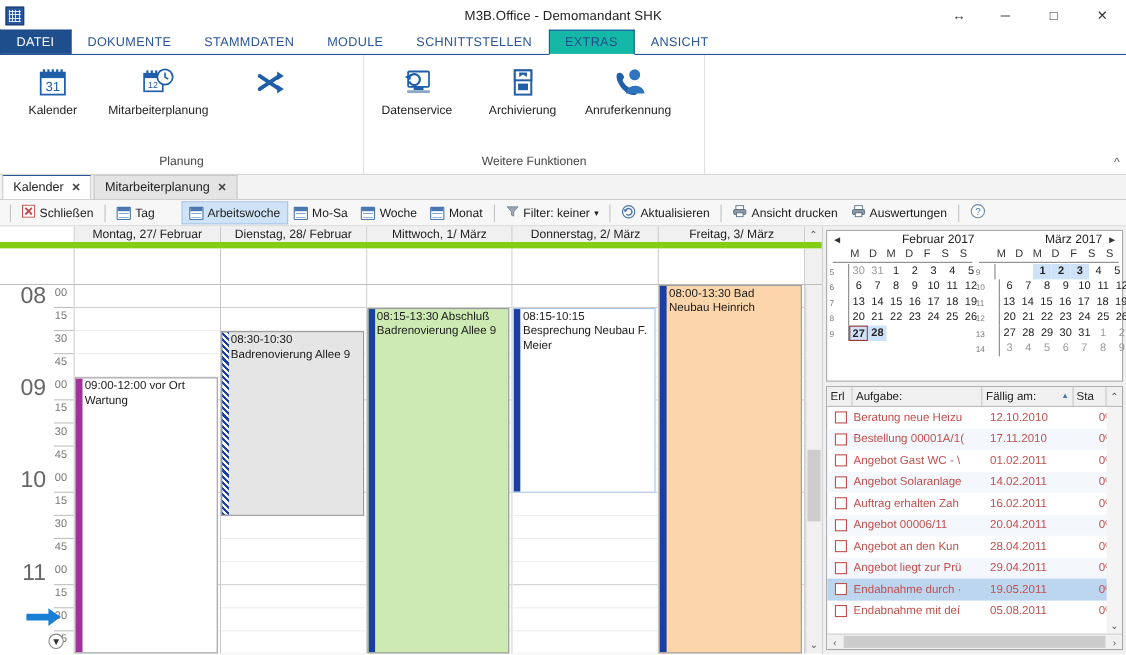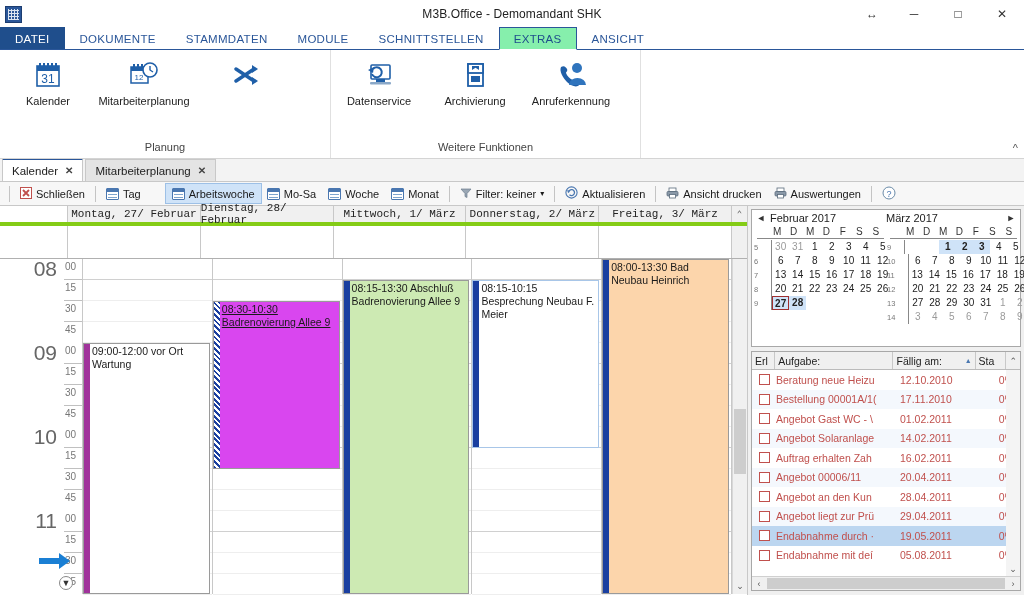--- a/index.html
+++ b/index.html
@@ -51,21 +51,21 @@
     padding: 0 14px; display:flex; align-items:center; justify-content:center;
     font-size: 11.5px; color:#2a5699; letter-spacing:.3px;
     border:1px solid transparent; border-bottom:none;
     position:relative; top:0;
   }
   .rtab.file {
     background:#1f4e8c; color:#ffffff; min-width:62px;
     border-color:#1f4e8c;
   }
   .rtab.active {
-    background:#86efac; color:#1f4e8c;
+    background:#14b8a6; color:#1f4e8c;
     border:1px solid #2a5699; border-bottom:1px solid #ffffff;
     margin-bottom:-1px; z-index:2;
   }
 
   
   .ribbon {
     height: 109px; background:#ffffff; border-bottom:1px solid #d4d4d4;
     display:flex; position:relative;
   }
   .rgroup { display:flex; flex-direction:column; position:relative; }
@@ -124,35 +124,35 @@
     position:absolute; left:1px; right:1px; top:4px; bottom:1px;
     background: repeating-linear-gradient(0deg,#7ea4cd 0 1px,transparent 1px 3px);
   }
 
   
   .main { display:flex; height: 389px; background:#fff; }
   .cal-pane { width: 748px; position:relative; border-right:1px solid #c8c8c8; }
   .side-pane { width: 276px; background:#f0f0f0; display:flex; flex-direction:column; }
 
   
-  .day-head-row { display:flex; height:20px; border-bottom:4px solid #84cc16;font-family:Liberation Mono, monospace; }
+  .day-head-row { display:flex; height:20px; border-bottom:6px solid #84cc16; }
   .gutter-head { width: 68px; background:#ffffff; border-right:1px solid #c8c8c8; }
   .day-head {
     flex:1; display:flex; align-items:center; justify-content:center;
     font-size:11px; color:#222; background:#f0f0f0;
     border-right:1px solid #c8c8c8;
   }
   .dh-scroll { width:15px; background:#f0f0f0; display:flex; align-items:center; justify-content:center; font-size:9px; color:#555;}
 
   .allday-row { display:flex; height:33px; border-bottom:1px solid #b0b0b0; }
   .allday-gutter { width:68px; background:#fff; border-right:1px solid #c8c8c8; }
   .allday-cell { flex:1; background:#ffffff; border-right:1px solid #c8c8c8; }
   .allday-scroll { width:15px; background:#f0f0f0; }
 
-  .grid-wrap { display:flex; height: 335px; position:relative;padding-left:15px; }
+  .grid-wrap { display:flex; height: 335px; position:relative; }
   .time-gutter {
     width:68px; background:#ffffff; border-right:1px solid #c8c8c8; position:relative;
   }
   .hour-block { height:84px; position:relative; }
   .hour-block .hh {
     position:absolute; right:25px; top:-2px; font-size:21px; color:#666;
     font-family:"Liberation Sans", sans-serif;
   }
   .qmark {
     position:absolute; right:6px; width:17px; text-align:right;
@@ -198,21 +198,21 @@
     font-size:9px; color:#333; text-align:center; line-height:12px;
   }
 
   
   .datenav {
     height:138px; margin:3px 3px 0 3px; background:#ffffff;
     border:1px solid #a8a8a8; position:relative;
   }
   .dn-head { display:flex; height:16px; align-items:center; font-size:11px; }
   .dn-arrow { width:18px; text-align:center; color:#333; font-size:9px; }
-  .dn-title { flex:1; text-align:left; color:#222; }
+  .dn-title { flex:1; text-align:right; color:#222; }
   .dn-months { display:flex; padding: 0 2px; }
   .dn-month { width:133px; }
   .dn-dow {
     display:flex; font-size:10px; color:#333; padding-left:12px;
     border-bottom:1px solid #888; margin: 0 3px 1px 3px; padding-bottom:1px;
   }
   .dn-dow span { width:17px; text-align:center; }
   .dn-week { display:flex; align-items:center; }
   .dn-wk { width:12px; font-size:7.5px; color:#777; text-align:right; padding-right:1px; }
   .dn-day {
@@ -601,21 +601,21 @@
               <div class="slot"></div>
               <div class="slot"></div>
             <div class="slot h"></div>
               <div class="slot"></div>
               <div class="slot"></div>
               <div class="slot"></div>
             <div class="slot h"></div>
               <div class="slot"></div>
               <div class="slot"></div>
               <div class="slot"></div>
-            <div class="appt" style="top:42px;height:168px;background:#d946ef;text-decoration:underline;">
+            <div class="appt" style="top:42px;height:168px;background:#e5e5e5;">
               <div class="bar hatch"></div>
               <div>08:30-10:30 Badrenovierung Allee 9</div>
             </div>
           </div>
 
           <div class="day-col">
             <div class="slot h"></div>
               <div class="slot"></div>
               <div class="slot"></div>
               <div class="slot"></div>

